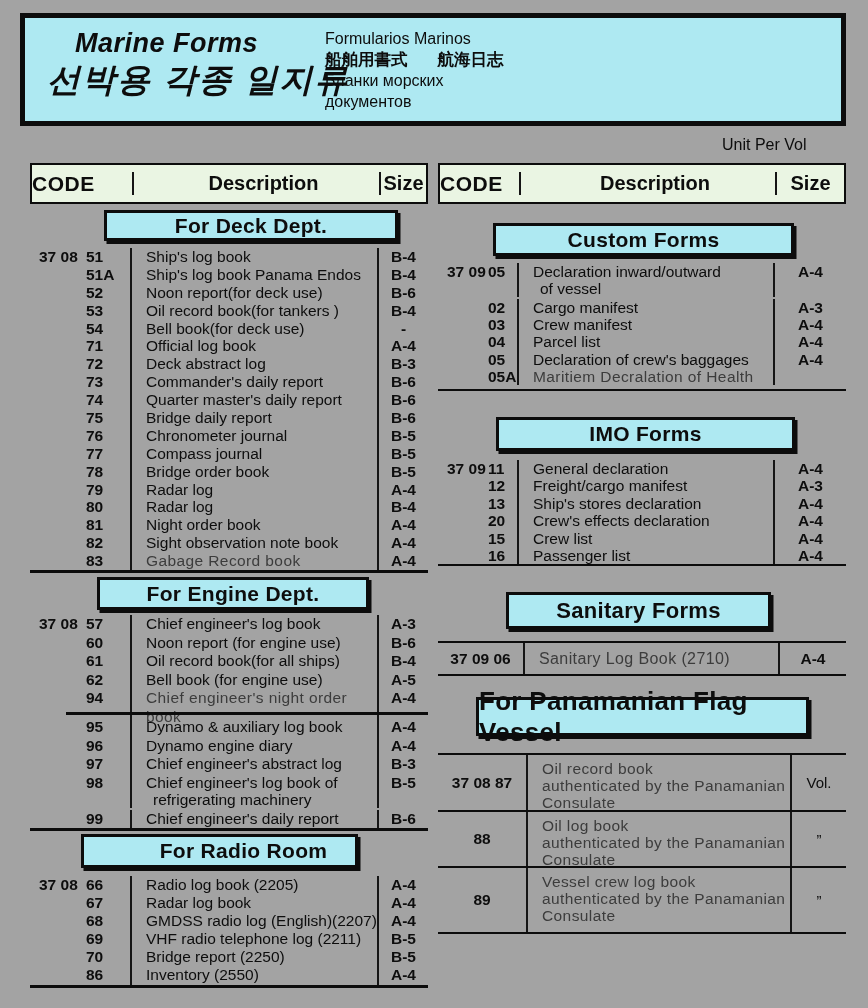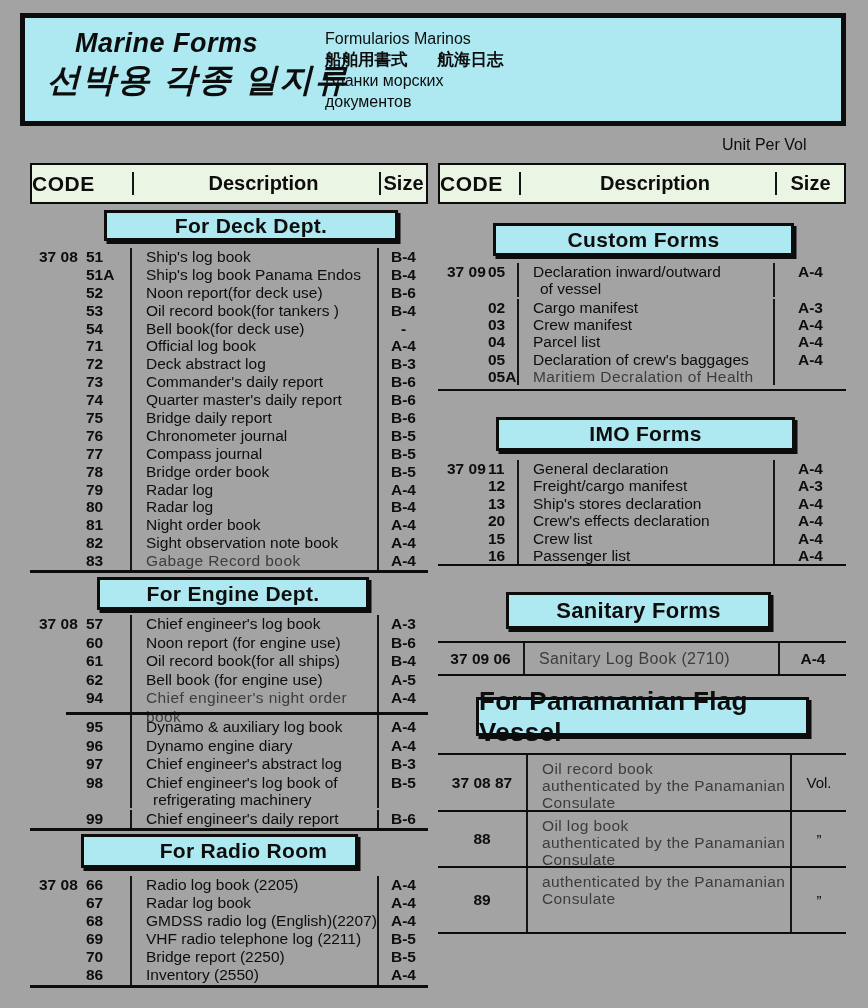--- a/index.html
+++ b/index.html
@@ -559,20 +559,21 @@
         <div class="c2 lt">
             <div>Oil log book</div>
             <div>authenticated by the Panamanian</div>
             <div>Consulate</div>
           </div>
         <div class="c3">”</div>
       </div>
       <div class="pan-row r89">
         <div class="c1">89</div>
         <div class="c2 lt">
+            <div>Vessel crew log book</div>
             <div>authenticated by the Panamanian</div>
             <div>Consulate</div>
           </div>
         <div class="c3">”</div>
       </div>
     </div>
 
   </div>
 </div>
 

